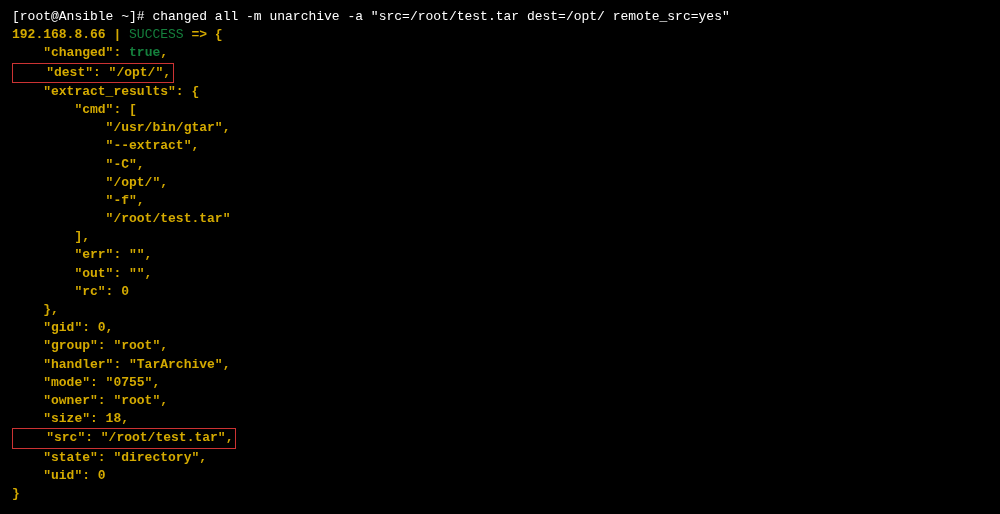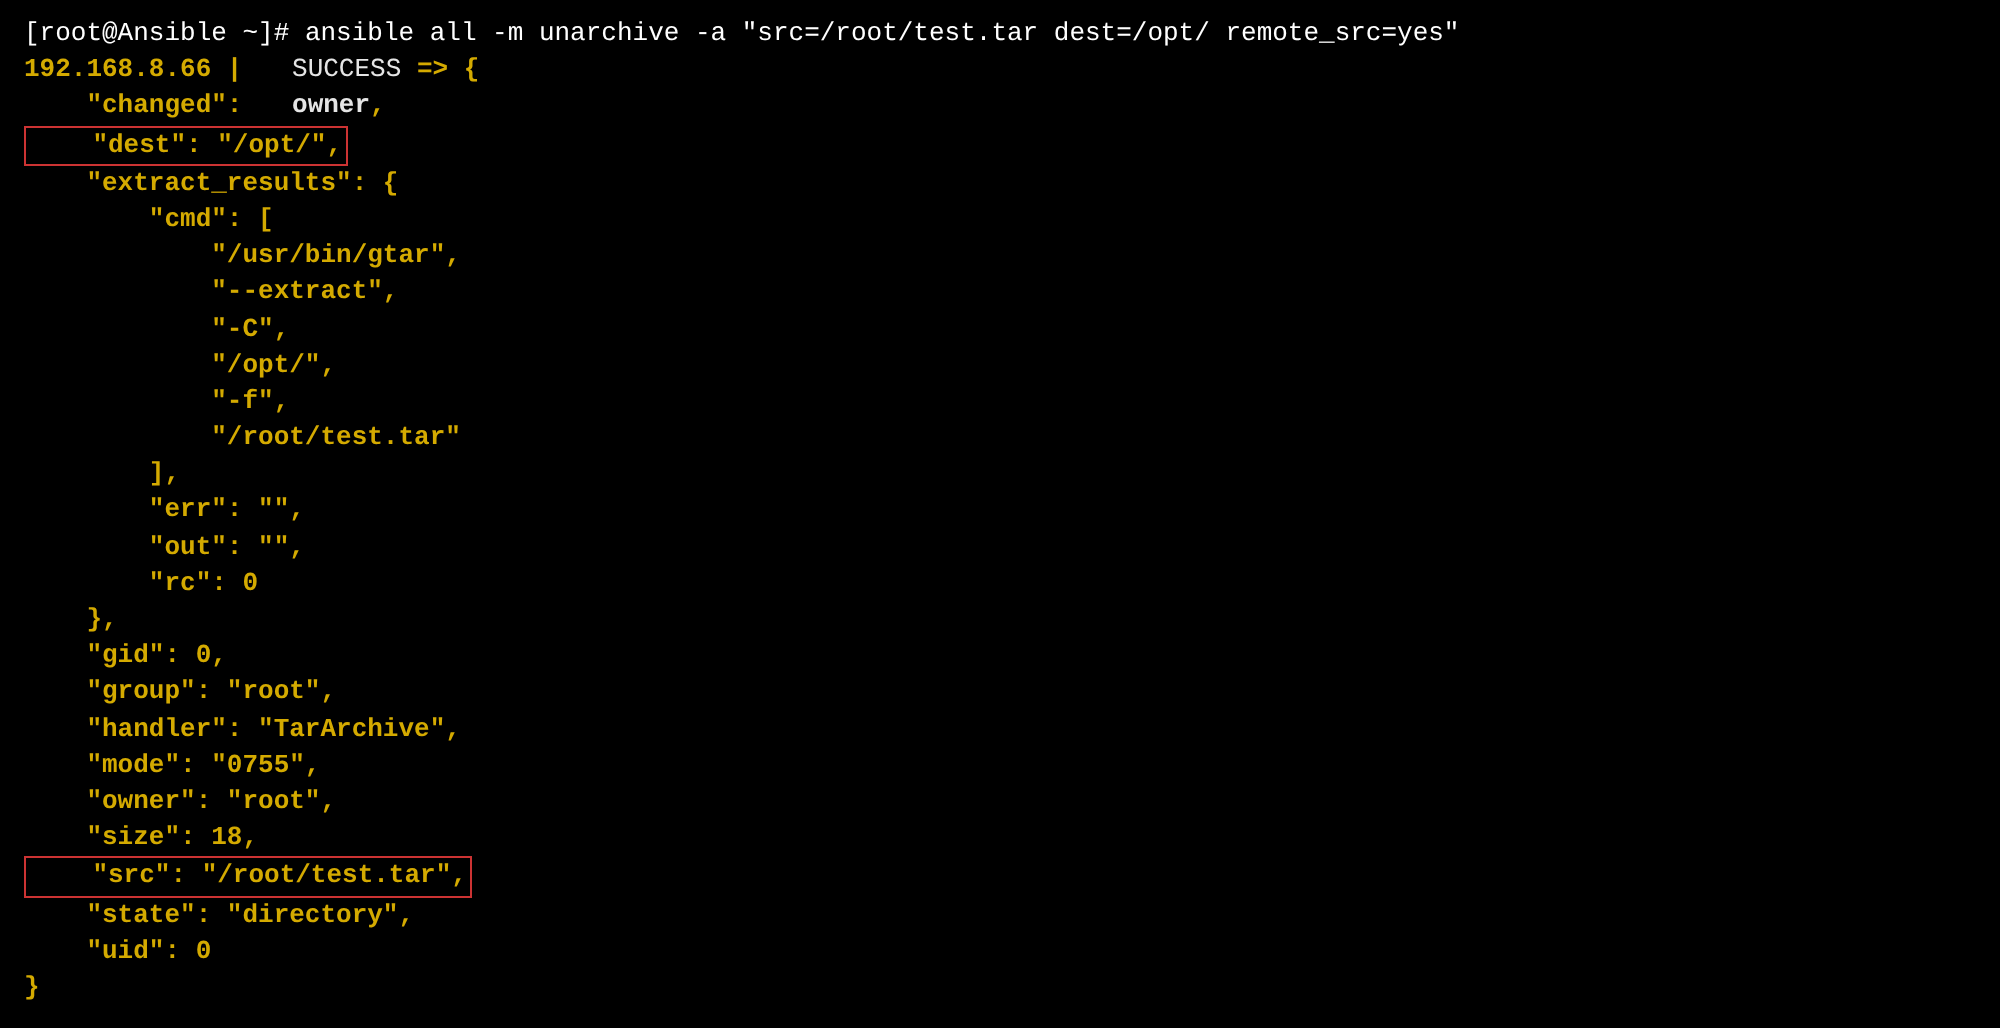--- a/index.html
+++ b/index.html
@@ -9,34 +9,34 @@
       font-family: 'Consolas', 'Monaco', 'Courier New', monospace;
       font-size: 13px;
       line-height: 1.4;
       color: #ffffff;
       width: 976px;
       height: 498px;
       overflow: hidden;
     }
     .prompt-white { color: #ffffff; }
     .yellow { color: #d4aa00; font-weight: bold; }
-    .green { color: #e5e5e5; margin-left: 17px; }
+    .green { color: #15803d; }
     .highlight {
       border: 1px solid #cc3333;
       display: inline-block;
       padding: 0 2px;
     }
     .line { white-space: pre; }
   </style>
 </head>
 <body>
 
-<div class="line"><span class="prompt-white">[root@Ansible ~]# </span><span class="prompt-white">ansible all -m unarchive -a "src=/root/test.tar dest=/opt/ remote_src=yes"</span></div>
+<div class="line"><span class="prompt-white">[root@Ansible ~]# </span><span class="prompt-white">changed all -m unarchive -a "src=/root/test.tar dest=/opt/ remote_src=yes"</span></div>
 <div class="line"><span class="yellow">192.168.8.66</span><span class="yellow"> | </span><span class="green">SUCCESS</span><span class="yellow"> =&gt; {</span></div>
-<div class="line yellow"><span>    "changed": </span><span class="green">owner</span><span>,</span></div>
+<div class="line yellow"><span>    "changed": </span><span class="green">true</span><span>,</span></div>
 <div class="line yellow"><span class="highlight">    "dest": "/opt/",</span></div>
 <div class="line yellow">    "extract_results": {</div>
 <div class="line yellow">        "cmd": [</div>
 <div class="line yellow">            "/usr/bin/gtar",</div>
 <div class="line yellow">            "--extract",</div>
 <div class="line yellow">            "-C",</div>
 <div class="line yellow">            "/opt/",</div>
 <div class="line yellow">            "-f",</div>
 <div class="line yellow">            "/root/test.tar"</div>
 <div class="line yellow">        ],</div>

